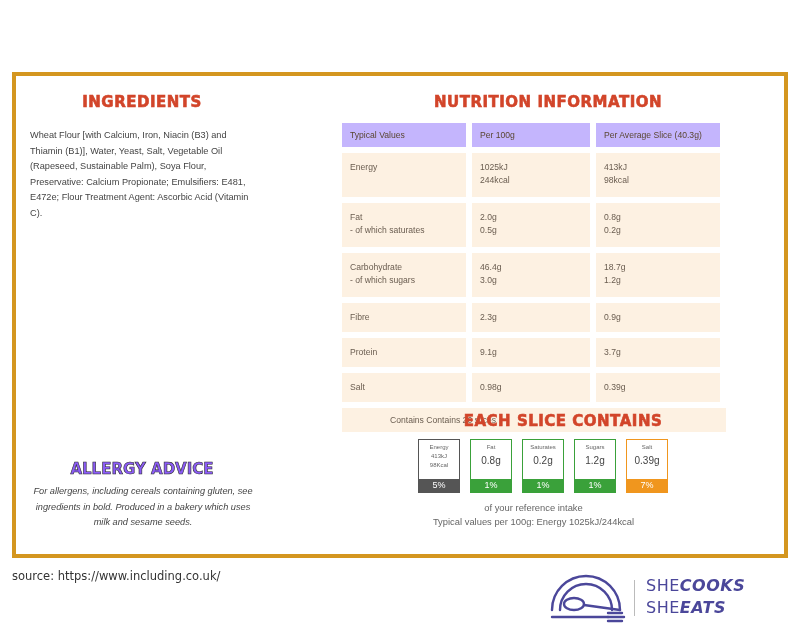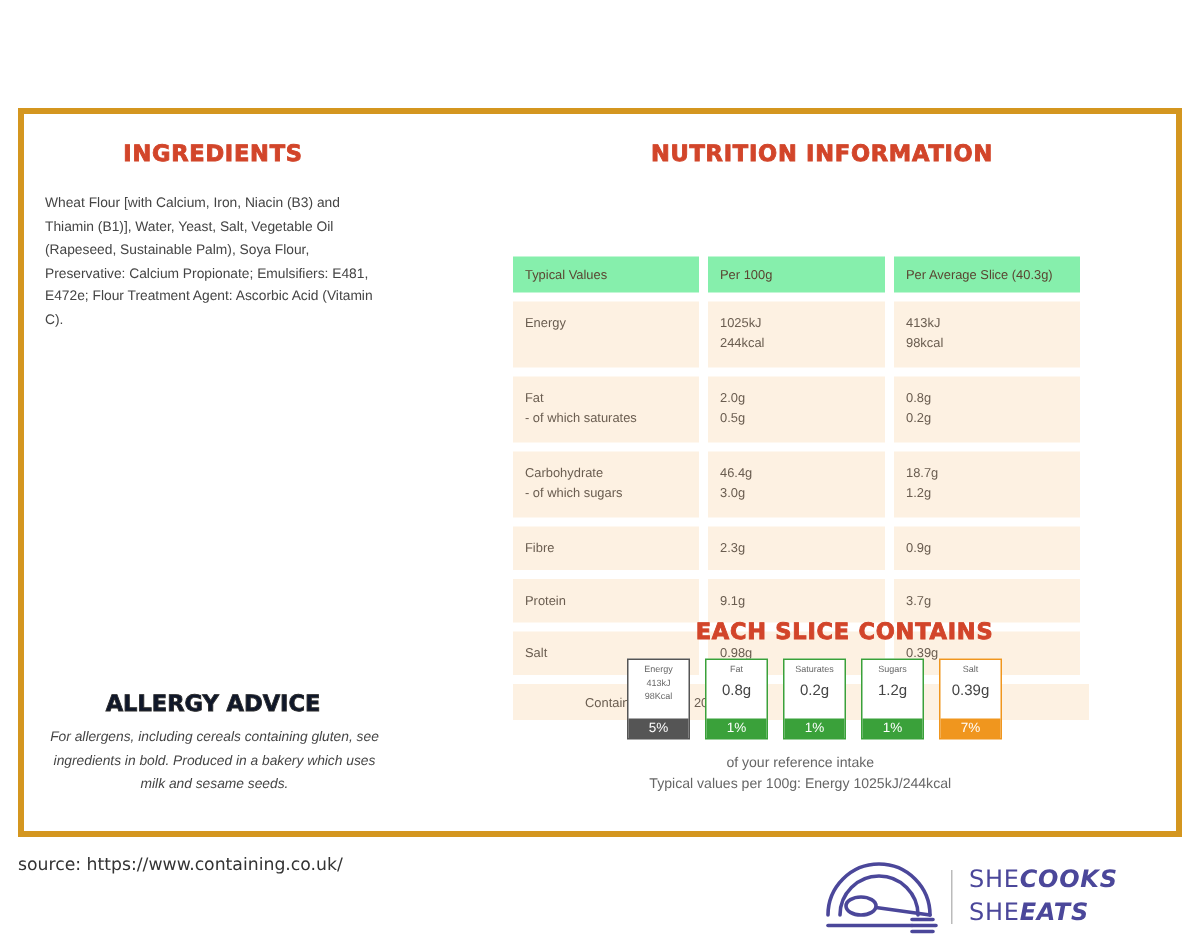--- a/index.html
+++ b/index.html
@@ -19,21 +19,21 @@
       background: #ffffff;
     }
 
     .heading-red {
       font-family: "DejaVu Sans", sans-serif; font-weight: 900;
       color: #d2452a; letter-spacing: 0.5px; text-align: center;
       -webkit-text-stroke: 0.6px #d2452a;
     }
     .heading-dark {
       font-family: "DejaVu Sans", sans-serif; font-weight: 900;
-      color: #0f172a; text-align: center; -webkit-text-stroke: 0.6px #2b2b2b;
+      color: #8b5cf6; text-align: center; -webkit-text-stroke: 0.6px #2b2b2b;
     }
 
     .ing-title { position: absolute; left: 0; top: 17px; width: 252px; font-size: 15px; }
     .ing-text {
       position: absolute; left: 14px; top: 52px; width: 226px;
       font-size: 9.2px; line-height: 15.6px; color: #444;
     }
     .allergy-title { position: absolute; left: 0; top: 384px; width: 252px; font-size: 15px; }
     .allergy-text {
       position: absolute; left: 14px; top: 408px; width: 226px;
@@ -44,21 +44,21 @@
 
     .nut-table { position: absolute; left: 59px; top: 47px; width: 384px; }
     .nrow { display: flex; gap: 6px; margin-bottom: 6px; }
     .ncell {
       background: #fdf1e2; font-size: 8.6px; line-height: 13px; color: #6a5d50;
       padding: 0 8px; display: flex; flex-direction: column; justify-content: center;
     }
     .ncell.c1 { width: 124px; }
     .ncell.c2 { width: 118px; }
     .ncell.c3 { width: 124px; }
-    .nrow.head .ncell { background: #86efac; color: #5a4632; height: 24px; margin-top: 48px; }
+    .nrow.head .ncell { background: #c4b5fd; color: #5a4632; height: 24px; }
     .nrow.tall .ncell { height: 44px; justify-content: flex-start; padding-top: 8px; }
     .nrow.short .ncell { height: 29px; }
     .ncell.full { width: 440px; height: 24px; padding-left: 48px; }
 
     .slice-title { position: absolute; left: 0; top: 336px; width: 560px; font-size: 15px; }
 
     .labels { position: absolute; left: 135px; top: 363px; display: flex; gap: 10px; }
     .lbl {
       width: 42px; height: 54px; border: 1.5px solid #555; background: #fff;
       display: flex; flex-direction: column;
@@ -241,21 +241,21 @@
       <div class="lbl-pct">7%</div>
     </div>
   </div>
 
   <div class="ref-text">
     <div>of your reference intake</div>
     <div>Typical values per 100g: Energy 1025kJ/244kcal</div>
   </div>
 </div>
 
-<div class="source">source: https://www.containing.co.uk/</div>
+<div class="source">source: https://www.including.co.uk/</div>
 
 <div class="logo">
   <svg width="84" height="52" viewBox="0 0 84 52" style="position:absolute;left:0;top:0">
     <g fill="none" stroke="#4b479a" stroke-width="2.4" stroke-linecap="round">
       <path d="M4 38 A34 34 0 0 1 72 38"></path>
       <path d="M12 38 A26 26 0 0 1 64 38"></path>
       <ellipse cx="26" cy="32" rx="10" ry="6"></ellipse>
       <line x1="36" y1="33" x2="72" y2="38"></line>
       <line x1="4" y1="45" x2="60" y2="45"></line>
       <path d="M60 41 L74 41 M60 45 L76 45 M60 49 L74 49"></path>

